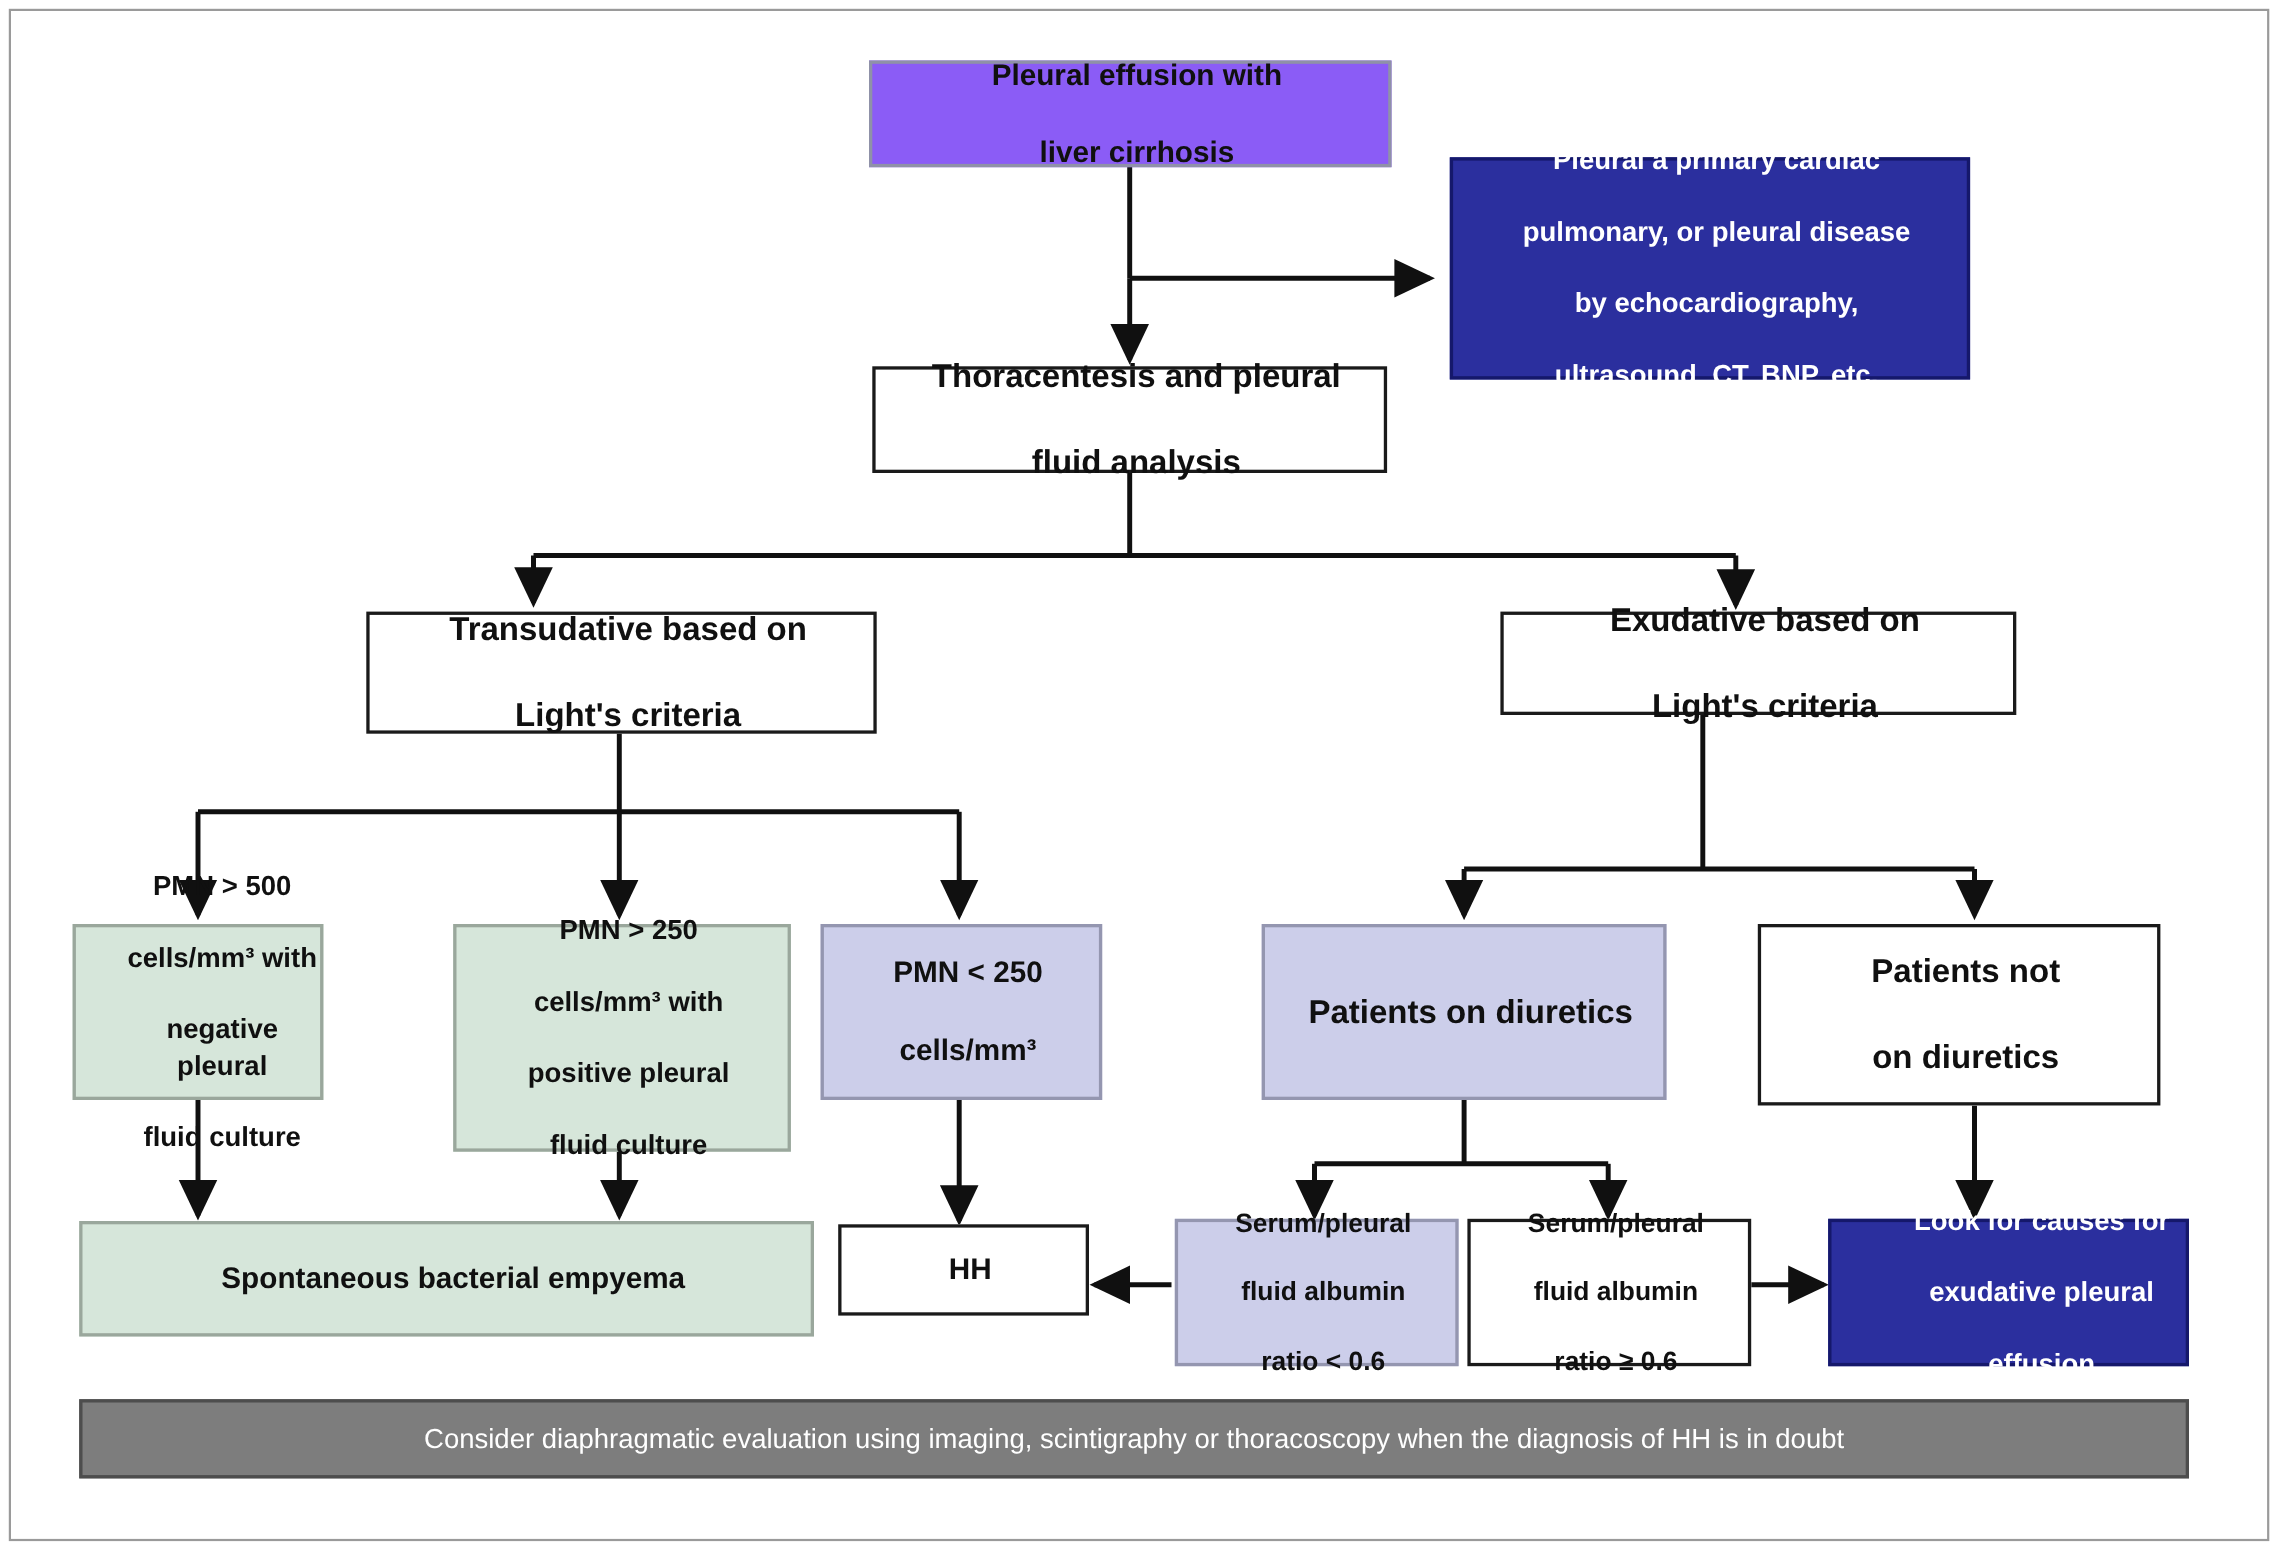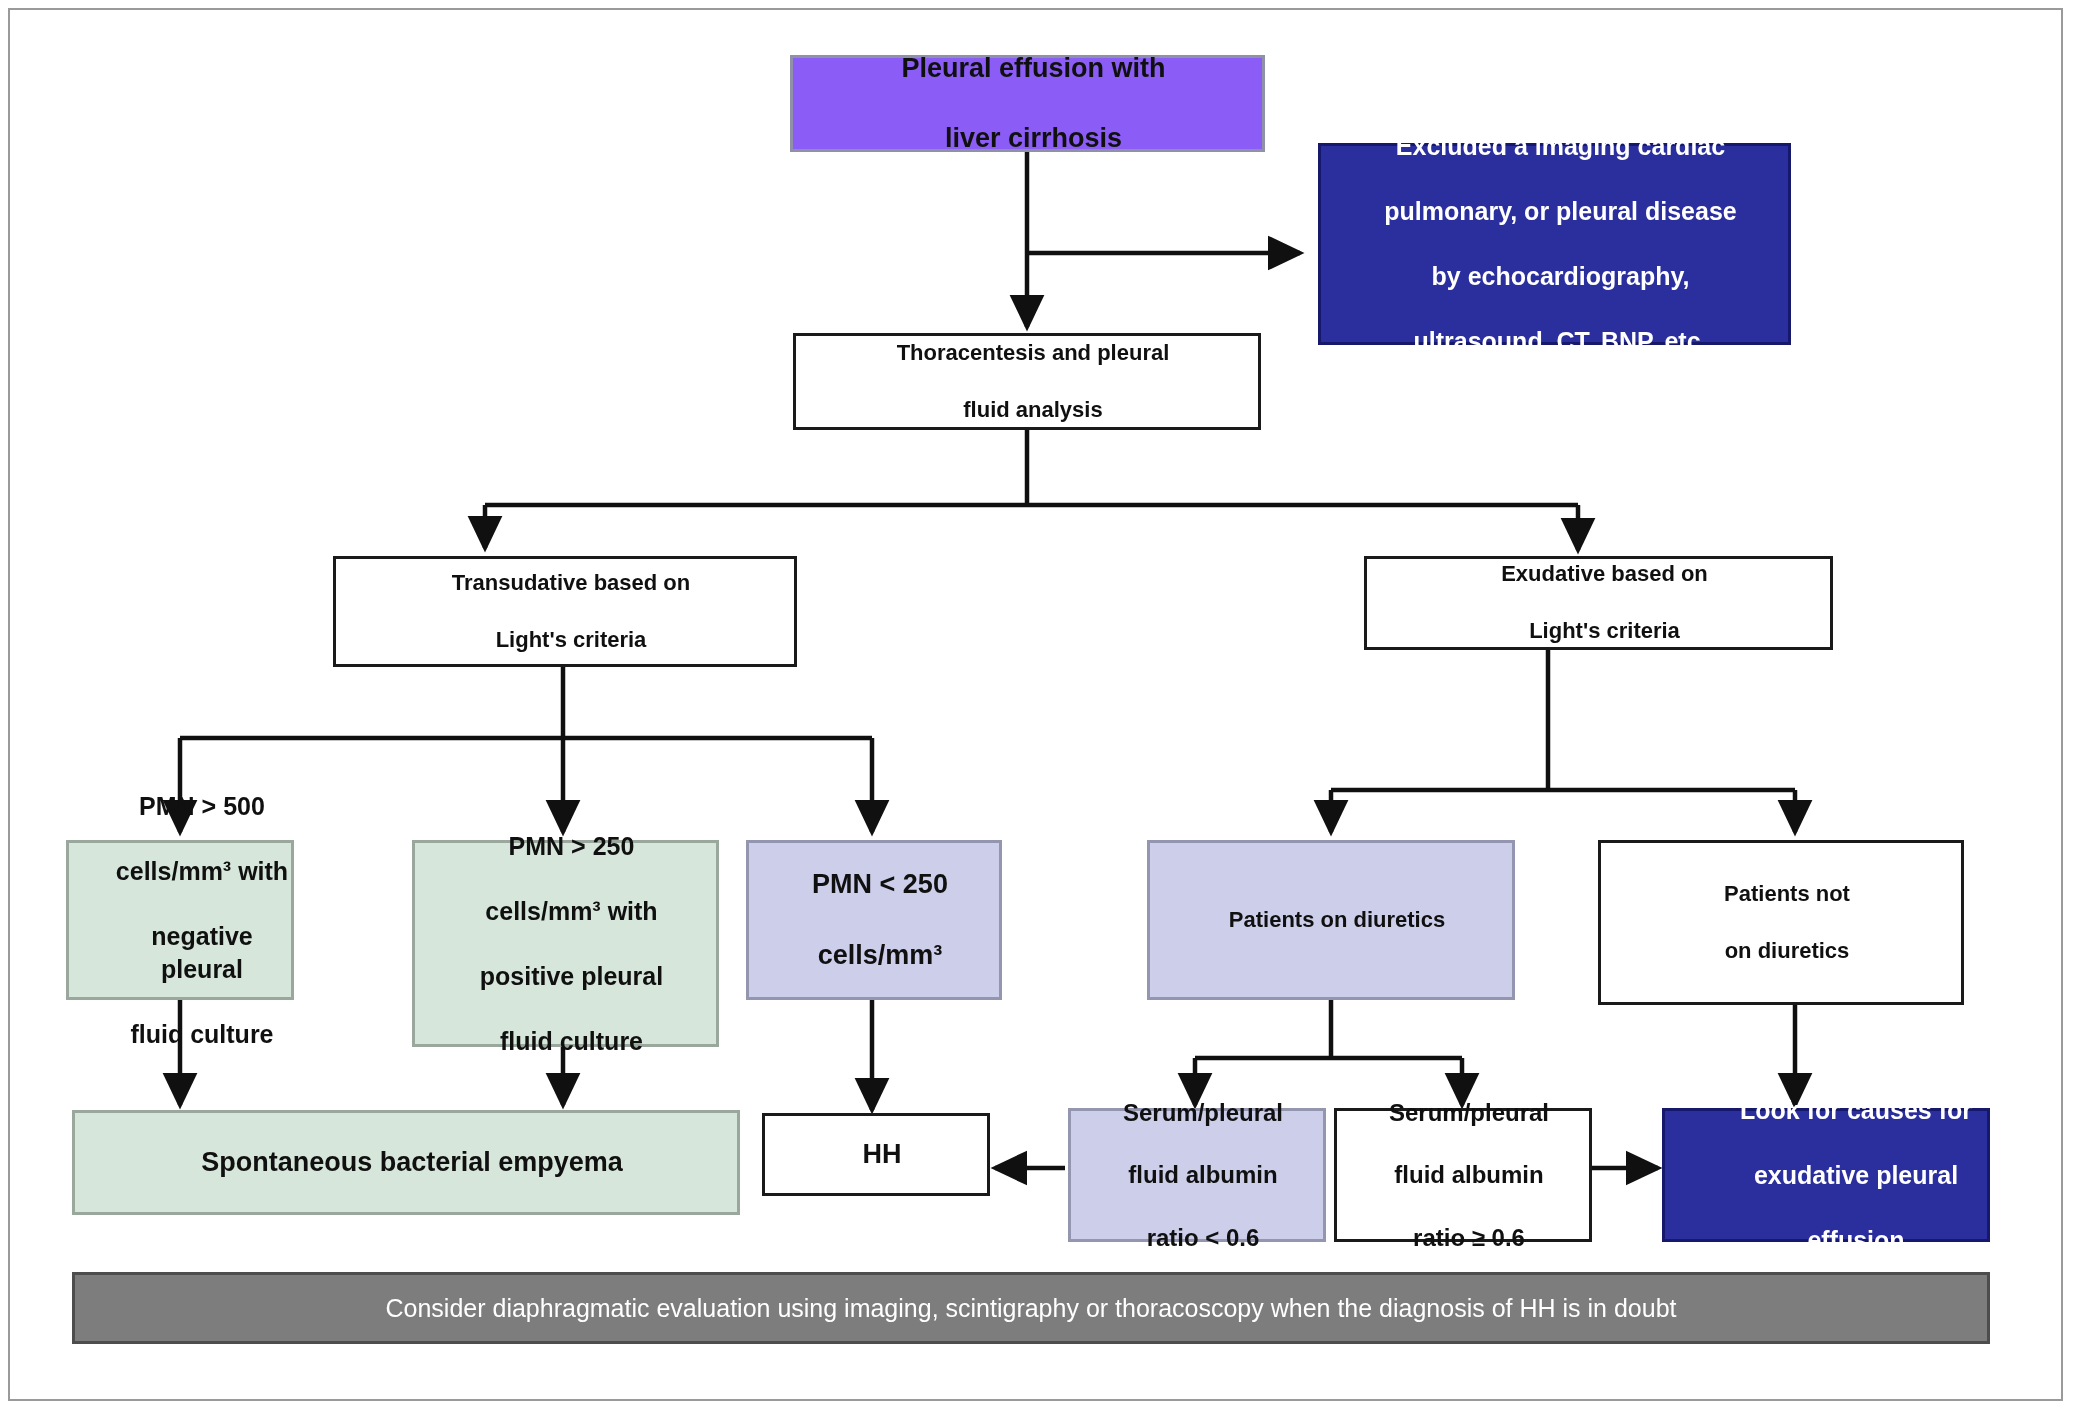--- a/index.html
+++ b/index.html
@@ -71,21 +71,21 @@
     font-weight: bold;
   }
   .n-gray {                
     background: #7d7d7d;
     border: 3px solid #4d4d4d;
     color: #ffffff;
     font-weight: normal;
   }
 
   .fs-28 { font-size: 27px; }
-  .fs-27 { font-size: 22px; }
+  .fs-27 { font-size: 30px; }
   .fs-26 { font-size: 25px; }
   .fs-25 { font-size: 24px; }
 
   svg.edges {
     position: absolute;
     left: 0; top: 0;
     width: 2075px;
     height: 1413px;
     pointer-events: none;
   }
@@ -146,21 +146,21 @@
 
   <div class="node n-lav fs-28" style="left:790px; top:55px; width:475px; height:97px;">
     <span>
       <span>Pleural effusion with</span><br>
       <span>liver cirrhosis</span>
     </span>
   </div>
 
   <div class="node n-blue fs-26" style="left:1318px; top:143px; width:473px; height:202px;">
     <span>
-      <span>Excluded a imaging cardiac</span><br>
+      <span>Pleural a primary cardiac</span><br>
       <span>pulmonary, or pleural disease</span><br>
       <span>by echocardiography,</span><br>
       <span>ultrasound, CT, BNP, etc.</span>
     </span>
   </div>
 
   <div class="node n-white fs-27" style="left:793px; top:333px; width:468px; height:97px;">
     <span>
       <span>Thoracentesis and pleural</span><br>
       <span>fluid analysis</span>

